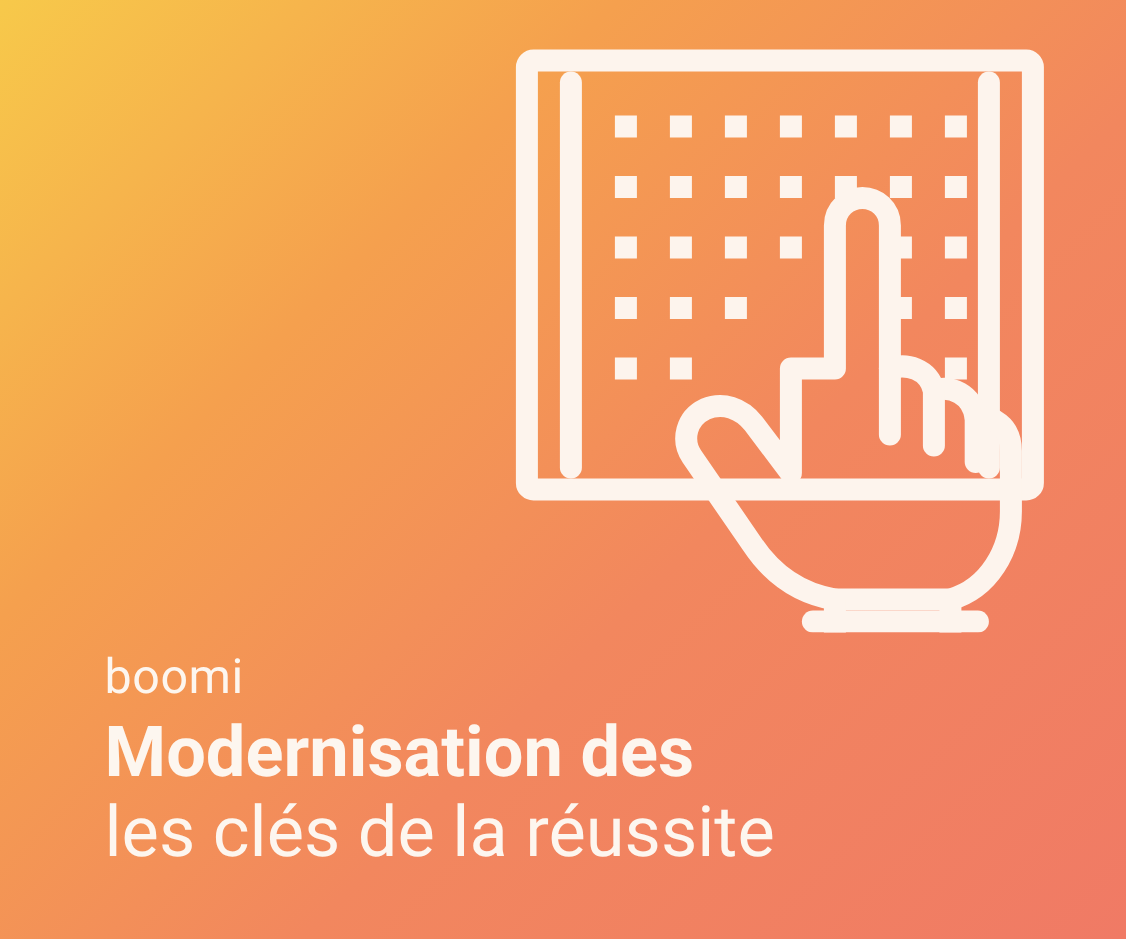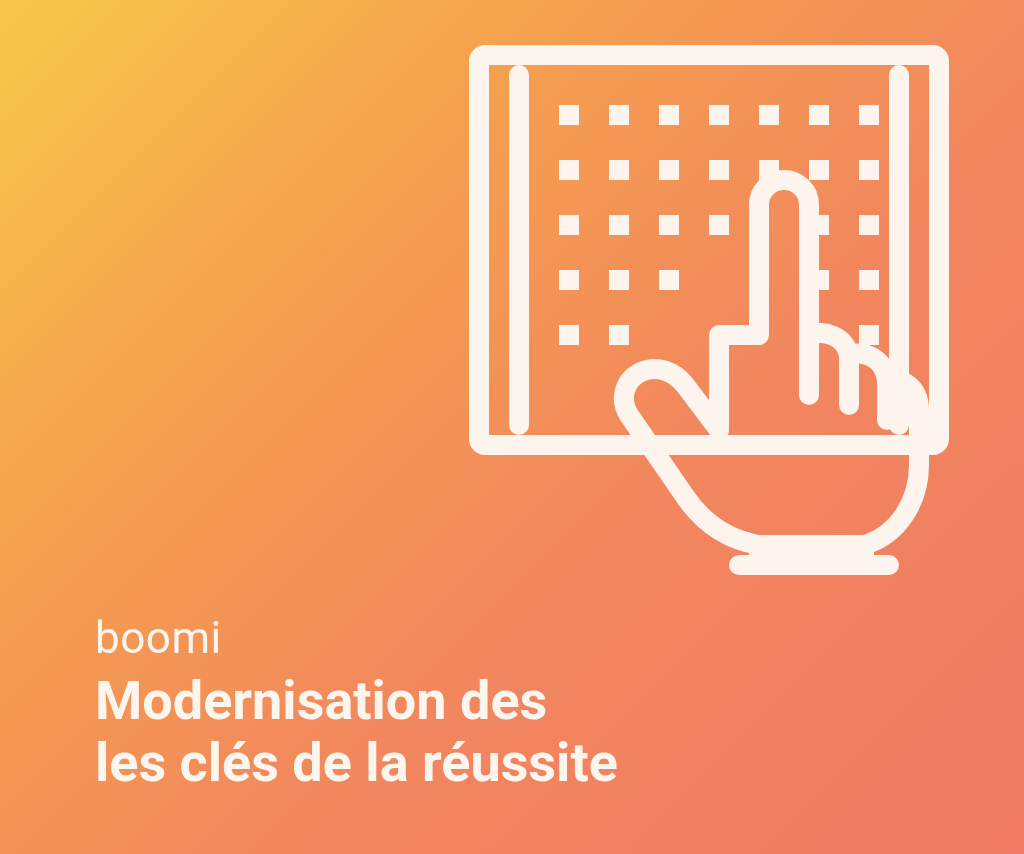--- a/index.html
+++ b/index.html
@@ -34,26 +34,26 @@
     font-size: 44px;
     font-weight: 400;
     letter-spacing: 0.5px;
     color: #fdf6ef;
     margin-bottom: 6px;
     display: flex;
     align-items: center;
     gap: 2px;
   }
   .title-line {
-    font-size: 54px;
+    font-size: 64px;
     line-height: 1.15;
     color: #fdf6ef;
   }
   .bold { font-weight: 700; }
-  .light { font-weight: 700; }
+  .light { font-weight: 400; }
 </style>
 </head>
 <body>
 
 <div class="canvas">
 
   <div class="illustration">
     <svg viewBox="0 0 500 540" fill="none" stroke="#fdf4ed" stroke-width="20" stroke-linecap="round" stroke-linejoin="round">
 
       <rect x="20" y="20" width="460" height="390" rx="6" ry="6"></rect>

